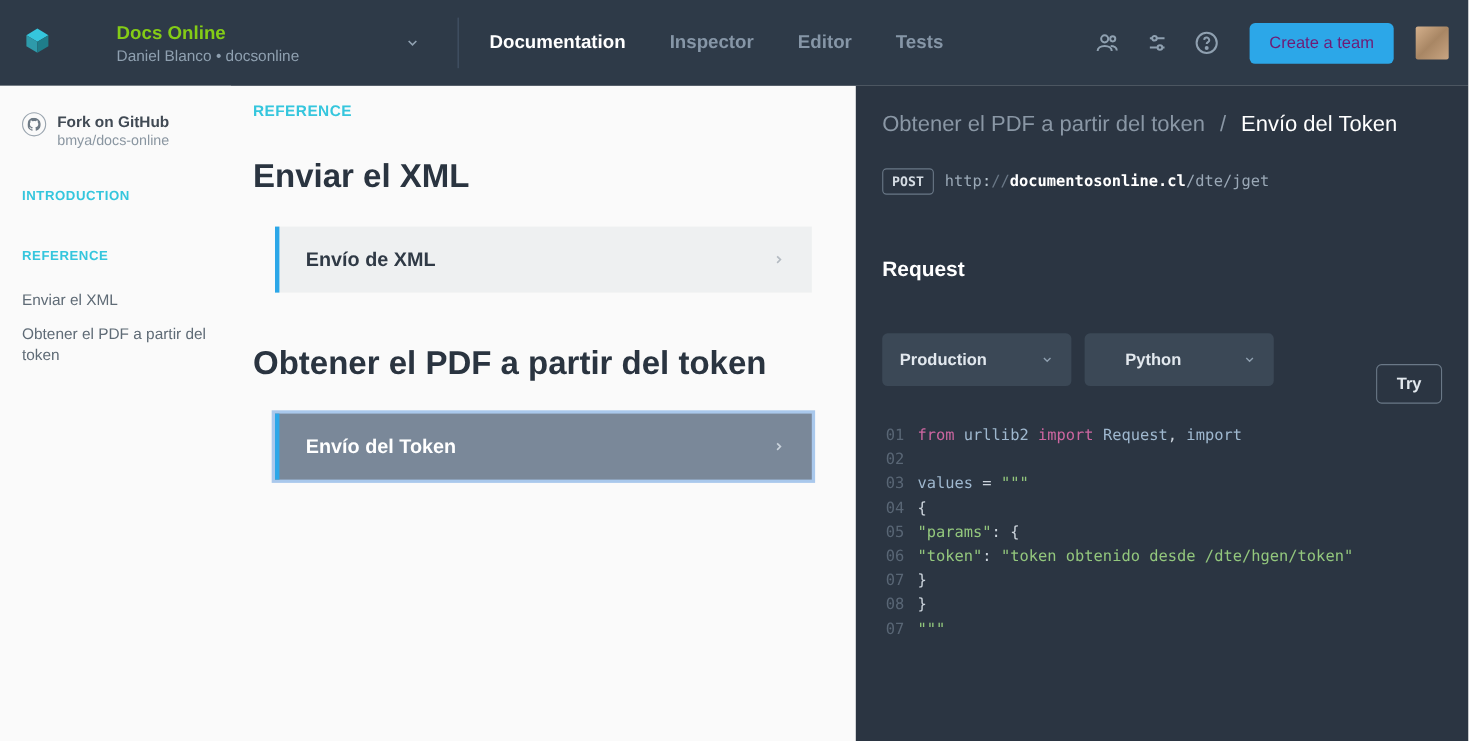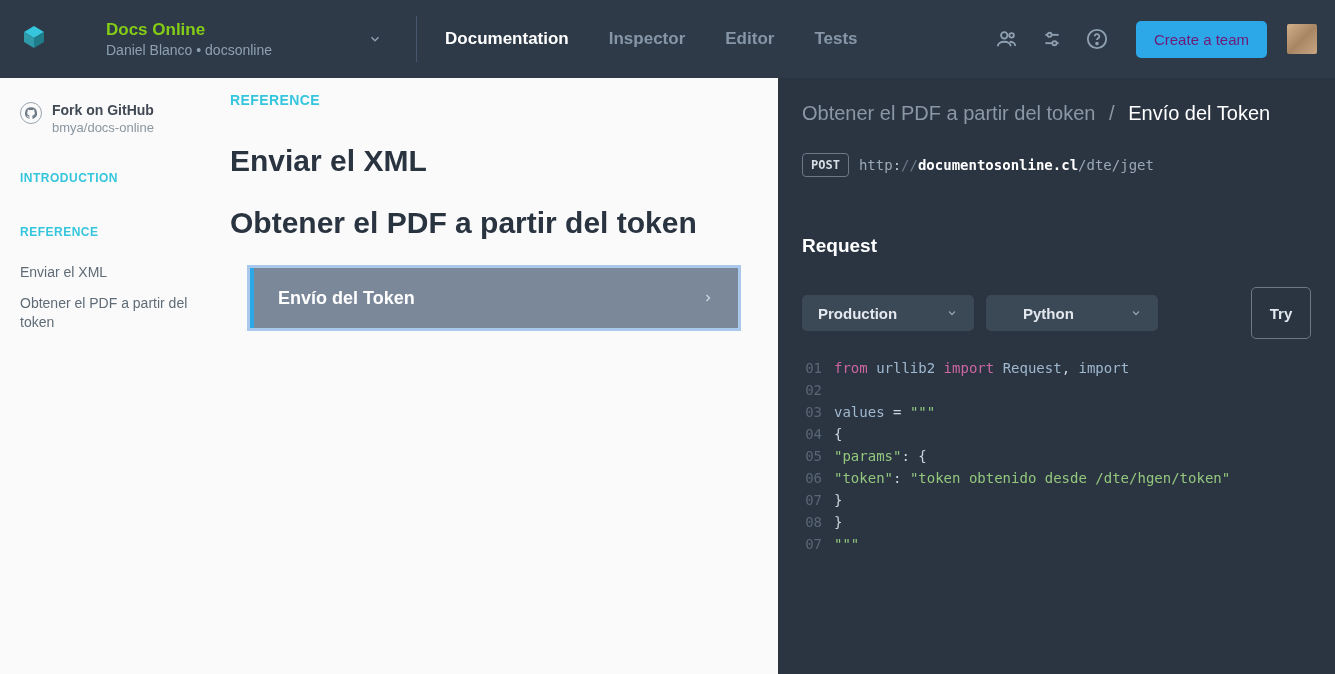--- a/index.html
+++ b/index.html
@@ -201,39 +201,40 @@
 
 .req-section { padding: 10px 24px 0 24px; }
 .req-title {
   color:#ffffff; font-weight:700; font-size: 19px;
   margin: 30px 0 30px 0;
 }
 .req-controls { display:flex; align-items:center; gap:12px; margin-bottom: 18px;}
 .sel-btn {
   background:#3b4856;
   border-radius:5px;
-  height:36px;
+  height:48px;
   display:flex; align-items:center; justify-content:space-between;
   padding:0 16px;
   font-size:15px;
   font-weight:600;
   color:#e2e8ee;
   cursor:pointer;
 }
 .sel-btn.w1 { width: 172px; }
 .sel-btn.w2 { width: 172px; padding-left: 37px; }
 .flex-spacer { flex:1; }
 .try-btn {
   border:1.5px solid #6a7887;
   border-radius:5px;
-  height:52px; width:60px;
+  height:36px; width:60px;
   display:flex; align-items:center; justify-content:center;
   font-weight:700; font-size:15px;
   color:#e2e8ee;
   cursor:pointer;
+  margin-top:44px;
 }
 
 .code {
   font-family: "SFMono-Regular", Consolas, monospace;
   font-size: 14px;
   padding: 0 0 8px 0;
 }
 .code-line { display:flex; gap:12px; line-height: 22px; }
 .ln { width: 20px; text-align:right; color:#596675; }
 .tok-kw { color:#cc66a0; }
@@ -339,20 +340,28 @@
     <div class="sb-list">
       <div class="sb-item">Enviar el XML</div>
       <div class="sb-item">Obtener el PDF a partir del token</div>
     </div>
   </div>
 
   <div class="doc">
     <div class="doc-ref">REFERENCE</div>
 
     <h2>Enviar el XML</h2>
+    <div class="card">
+      <span>Envío de XML</span>
+      <span class="card-arrow">
+        <svg width="12" height="16" viewBox="0 0 24 24" fill="none" stroke="currentColor" stroke-width="3">
+            <polyline points="9 6 15 12 9 18"></polyline>
+          </svg>
+      </span>
+    </div>
 
     <h2>Obtener el PDF a partir del token</h2>
     <div class="card active">
       <span>Envío del Token</span>
       <span class="card-arrow">
         <svg width="12" height="16" viewBox="0 0 24 24" fill="none" stroke="currentColor" stroke-width="3">
             <polyline points="9 6 15 12 9 18"></polyline>
           </svg>
       </span>
     </div>

